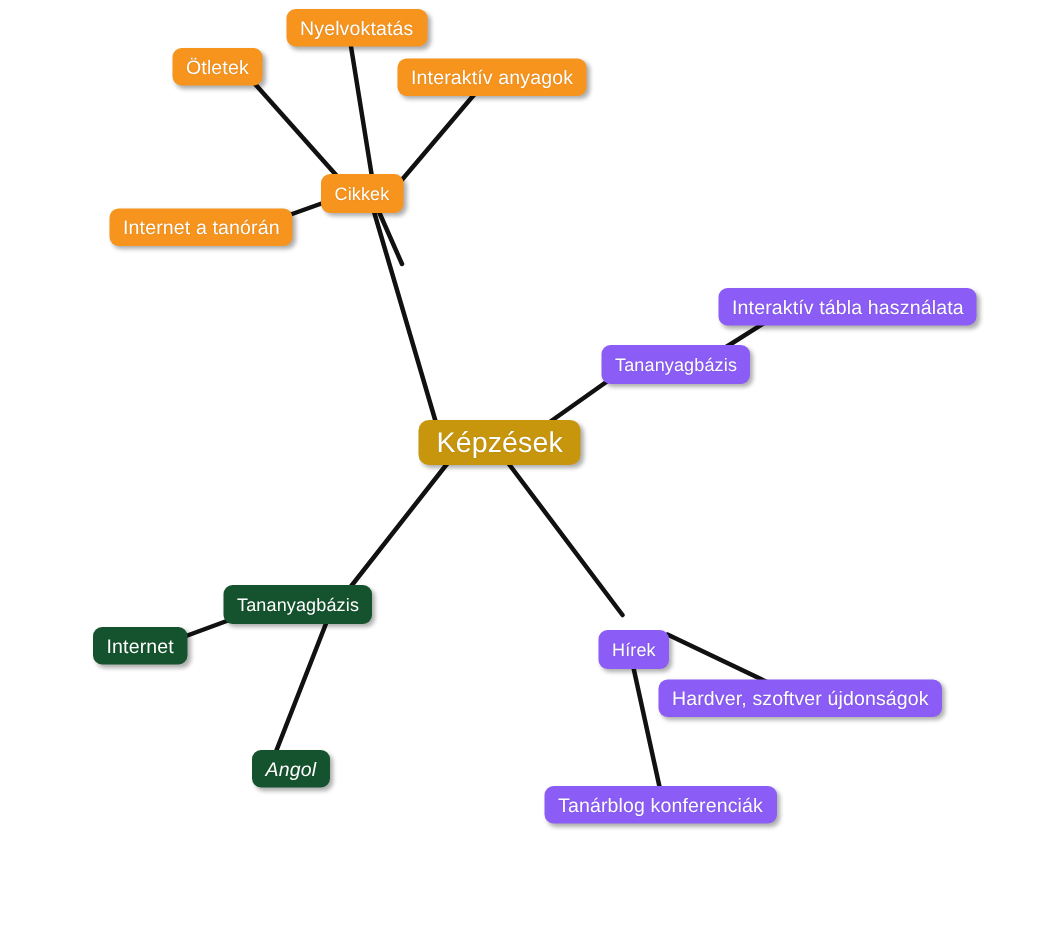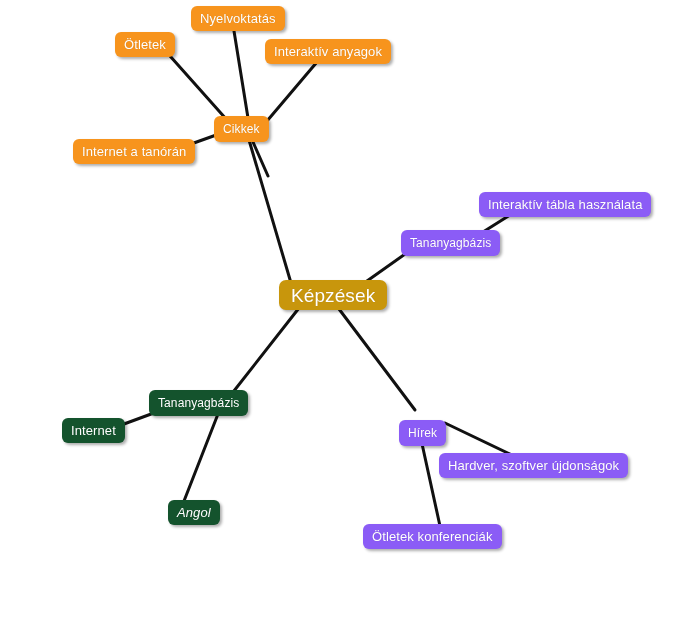--- a/index.html
+++ b/index.html
@@ -107,15 +107,15 @@
   <div class="node yellow branch" style="left:149px; top:390px; height:26px;">Tananyagbázis</div>
 
   <div class="node yellow leaf" style="left:62px; top:418px; height:25px;">Internet</div>
 
   <div class="node yellow leaf" style="left:168px; top:500px; height:25px;font-style:italic;">Angol</div>
 
   <div class="node gray branch" style="left:399px; top:420px; height:26px;">Hírek</div>
 
   <div class="node gray leaf" style="left:415px; top:453px; height:25px;margin-left:24px;">Hardver, szoftver újdonságok</div>
 
-  <div class="node gray leaf" style="left:363px; top:524px; height:25px;">Ötletek konferenciák</div>
+  <div class="node gray leaf" style="left:363px; top:524px; height:25px;">Tanárblog konferenciák</div>
 
 </div>
 
 </body></html>

